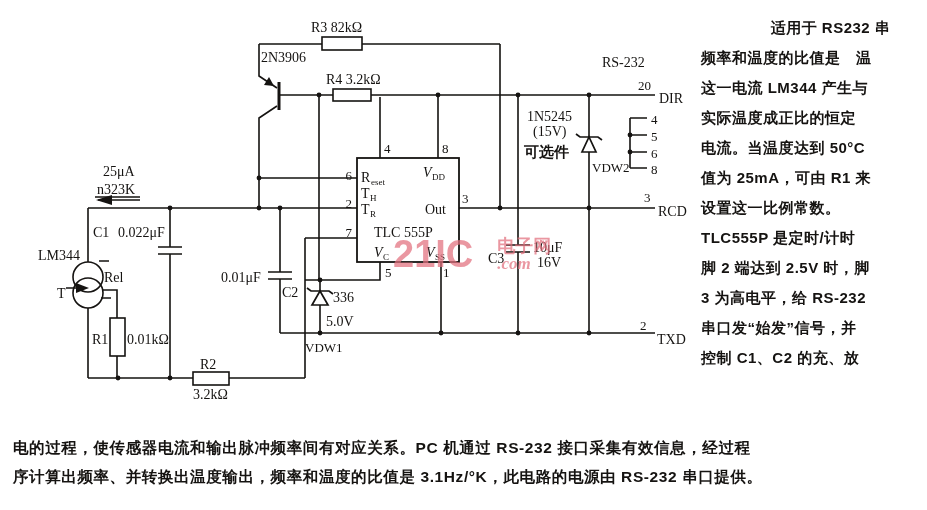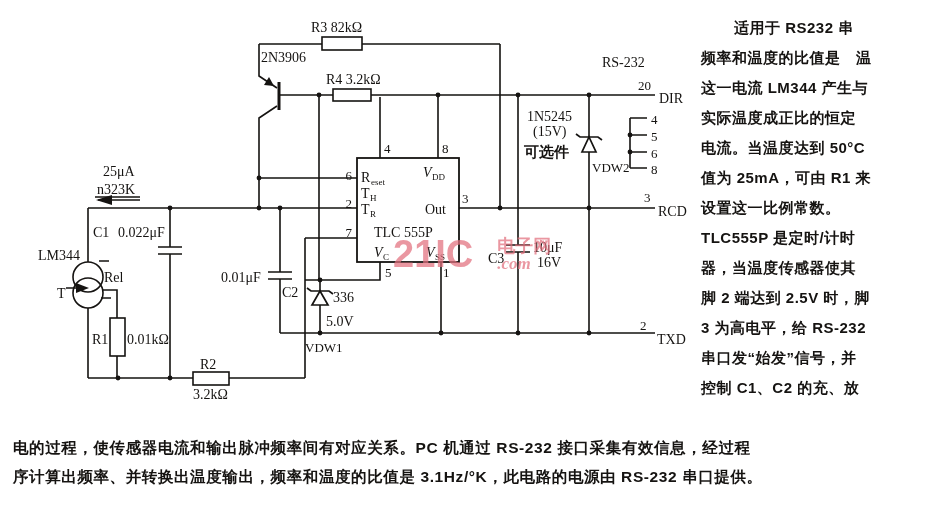--- a/index.html
+++ b/index.html
@@ -7,21 +7,21 @@
         font-family:"Liberation Sans",sans-serif;color:#151311;}
   svg text{font-family:"Liberation Serif",serif;fill:#151311;}
   .lbl{font-size:14px;}
   .lbl-sm{font-size:13px;}
   .pin{font-size:13px;}
   .sub{font-size:9px;}
   .cjk-svg{font-size:15px;font-weight:bold;font-family:"Liberation Sans",sans-serif;}
   #side-text{position:absolute;left:701px;top:13px;width:226px;font-size:15px;
              font-weight:bold;letter-spacing:.5px;}
   #side-text .tline{height:30px;line-height:30px;white-space:nowrap;}
-  #side-text .tline:first-child{text-indent:33px;}
+  #side-text .tline:first-child{text-indent:33px;text-align:center;}
   #bottom-text{position:absolute;left:13px;top:433px;width:894px;font-size:15.5px;
                font-weight:bold;letter-spacing:.6px;}
   #bottom-text .bline{height:29px;line-height:29px;white-space:nowrap;}
   #watermark{position:absolute;left:393px;top:237px;display:flex;align-items:flex-start;
              gap:5px;opacity:.72;pointer-events:none;}
   #watermark .wm-brand{font-size:38px;line-height:34px;font-weight:bold;
              font-family:"Liberation Sans",sans-serif;}
   #watermark .wm-col{display:flex;flex-direction:column;margin-left:19px;}
   #watermark .wm-cjk{font-size:18px;line-height:18px;font-weight:bold;}
   #watermark .wm-suffix{font-size:17px;line-height:17px;font-weight:bold;font-style:italic;font-family:Liberation Serif, serif;}
@@ -179,21 +179,20 @@
 
   <div id="side-text">
     <div class="tline">适用于 RS232 串</div>
     <div class="tline">频率和温度的比值是　温</div>
     <div class="tline">这一电流 LM344 产生与</div>
     <div class="tline">实际温度成正比的恒定</div>
     <div class="tline">电流。当温度达到 50°C</div>
     <div class="tline">值为 25mA，可由 R1 来</div>
     <div class="tline">设置这一比例常数。</div>
     <div class="tline">TLC555P 是定时/计时</div>
-    <div class="tline">器，当温度传感器使其</div>
     <div class="tline">脚 2 端达到 2.5V 时，脚</div>
     <div class="tline">3 为高电平，给 RS-232</div>
     <div class="tline">串口发“始发”信号，并</div>
     <div class="tline">控制 C1、C2 的充、放</div>
   </div>
 
   <div id="bottom-text">
     <div class="bline">电的过程，使传感器电流和输出脉冲频率间有对应关系。PC 机通过 RS-232 接口采集有效信息，经过程</div>
     <div class="bline">序计算出频率、并转换出温度输出，频率和温度的比值是 3.1Hz/°K，此电路的电源由 RS-232 串口提供。</div>
   </div>

